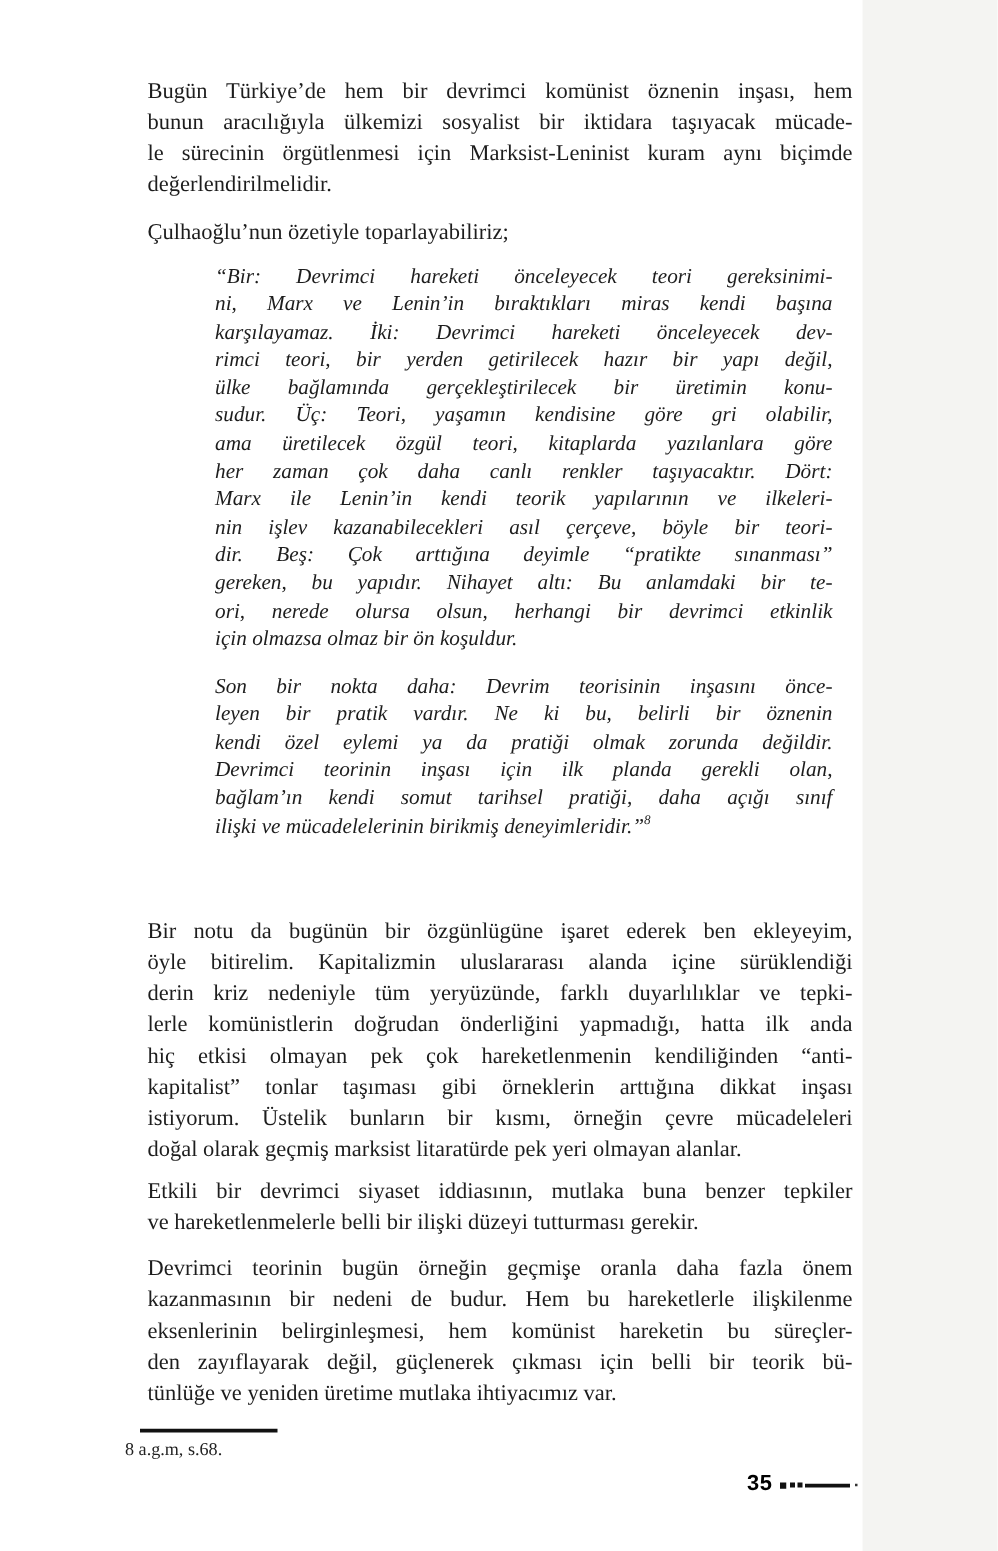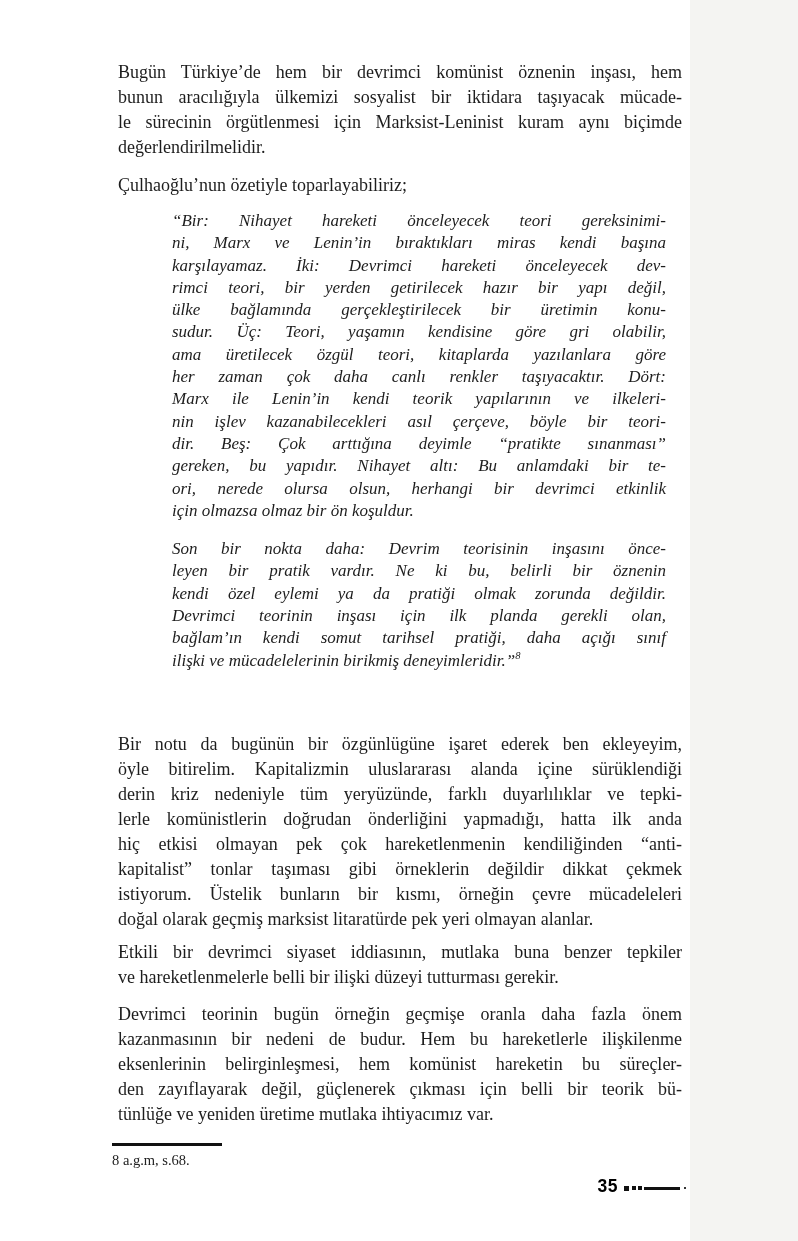--- a/index.html
+++ b/index.html
@@ -57,21 +57,21 @@
   .name-paragraph-5 { margin-top: 12px; }
 
   .footnote-rule {
     position: absolute;
     left: 112px; top: 1143px;
     width: 110px; height: 3px;
     background: #111111;
   }
   .footnote-text {
     position: absolute;
-    left: 112px; top: 1152px;
+    left: 100px; top: 1152px;
     font-size: 14.5px;
     color: #222222;
   }
   .footer {
     position: absolute;
     top: 1176px; right: 4px;
     display: flex;
     align-items: center;
   }
   .page-number {
@@ -103,21 +103,21 @@
       <div class="blk body name-paragraph-1">
         <div class="line">Bugün Türkiye’de hem bir devrimci komünist öznenin inşası, hem</div>
         <div class="line">bunun aracılığıyla ülkemizi sosyalist bir iktidara taşıyacak mücade-</div>
         <div class="line">le sürecinin örgütlenmesi için Marksist-Leninist kuram aynı biçimde</div>
         <div class="line last">değerlendirilmelidir.</div>
       </div>
       <div class="blk body name-paragraph-2">
         <div class="line last">Çulhaoğlu’nun özetiyle toparlayabiliriz;</div>
       </div>
       <div class="blk quote name-quote-1">
-        <div class="line">“Bir: Nihayet hareketi önceleyecek teori gereksinimi-</div>
+        <div class="line">“Bir: Devrimci hareketi önceleyecek teori gereksinimi-</div>
         <div class="line">ni, Marx ve Lenin’in bıraktıkları miras kendi başına</div>
         <div class="line">karşılayamaz. İki: Devrimci hareketi önceleyecek dev-</div>
         <div class="line">rimci teori, bir yerden getirilecek hazır bir yapı değil,</div>
         <div class="line">ülke bağlamında gerçekleştirilecek bir üretimin konu-</div>
         <div class="line">sudur. Üç: Teori, yaşamın kendisine göre gri olabilir,</div>
         <div class="line">ama üretilecek özgül teori, kitaplarda yazılanlara göre</div>
         <div class="line">her zaman çok daha canlı renkler taşıyacaktır. Dört:</div>
         <div class="line">Marx ile Lenin’in kendi teorik yapılarının ve ilkeleri-</div>
         <div class="line">nin işlev kazanabilecekleri asıl çerçeve, böyle bir teori-</div>
         <div class="line">dir. Beş: Çok arttığına deyimle “pratikte sınanması”</div>
@@ -132,21 +132,21 @@
         <div class="line">Devrimci teorinin inşası için ilk planda gerekli olan,</div>
         <div class="line">bağlam’ın kendi somut tarihsel pratiği, daha açığı sınıf</div>
         <div class="line last">ilişki ve mücadelelerinin birikmiş deneyimleridir.”<sup>8</sup></div>
       </div>
       <div class="blk body name-paragraph-3">
         <div class="line">Bir notu da bugünün bir özgünlügüne işaret ederek ben ekleyeyim,</div>
         <div class="line">öyle bitirelim. Kapitalizmin uluslararası alanda içine sürüklendiği</div>
         <div class="line">derin kriz nedeniyle tüm yeryüzünde, farklı duyarlılıklar ve tepki-</div>
         <div class="line">lerle komünistlerin doğrudan önderliğini yapmadığı, hatta ilk anda</div>
         <div class="line">hiç etkisi olmayan pek çok hareketlenmenin kendiliğinden “anti-</div>
-        <div class="line">kapitalist” tonlar taşıması gibi örneklerin değildir dikkat çekmek</div>
+        <div class="line">kapitalist” tonlar taşıması gibi örneklerin arttığına dikkat inşası</div>
         <div class="line">istiyorum. Üstelik bunların bir kısmı, örneğin çevre mücadeleleri</div>
         <div class="line last">doğal olarak geçmiş marksist litaratürde pek yeri olmayan alanlar.</div>
       </div>
       <div class="blk body name-paragraph-4">
         <div class="line">Etkili bir devrimci siyaset iddiasının, mutlaka buna benzer tepkiler</div>
         <div class="line last">ve hareketlenmelerle belli bir ilişki düzeyi tutturması gerekir.</div>
       </div>
       <div class="blk body name-paragraph-5">
         <div class="line">Devrimci teorinin bugün örneğin geçmişe oranla daha fazla önem</div>
         <div class="line">kazanmasının bir nedeni de budur. Hem bu hareketlerle ilişkilenme</div>

